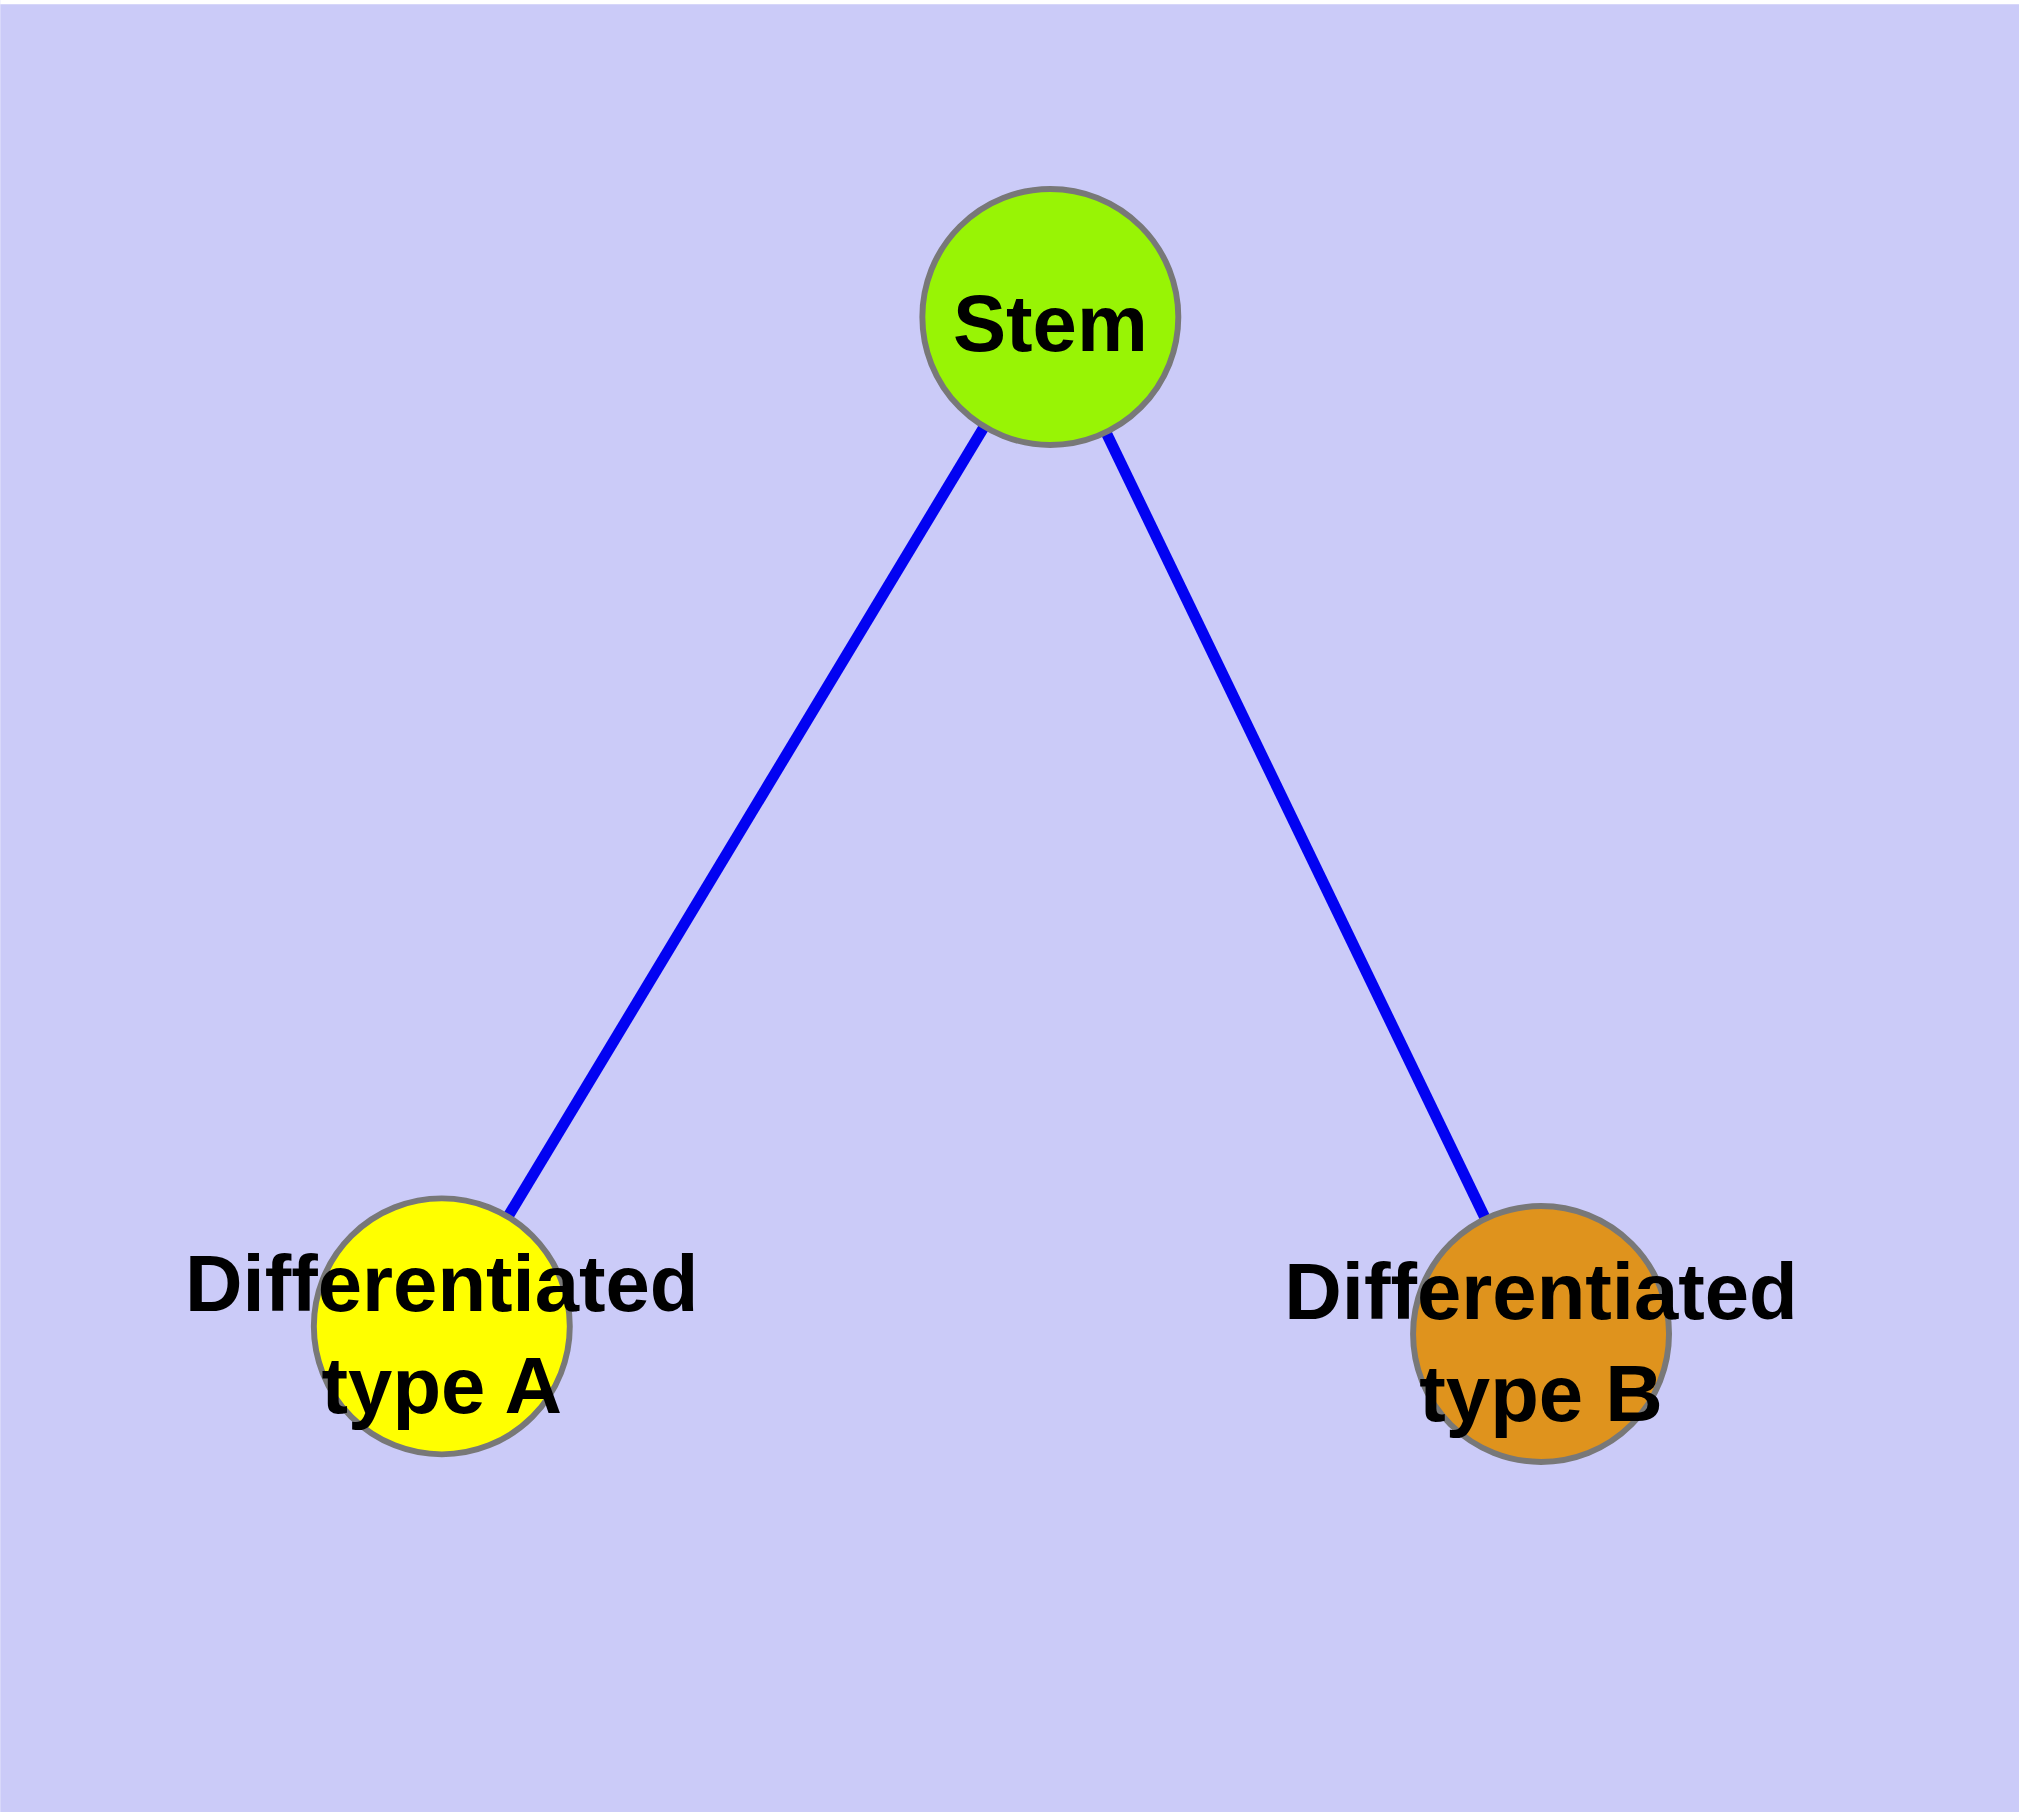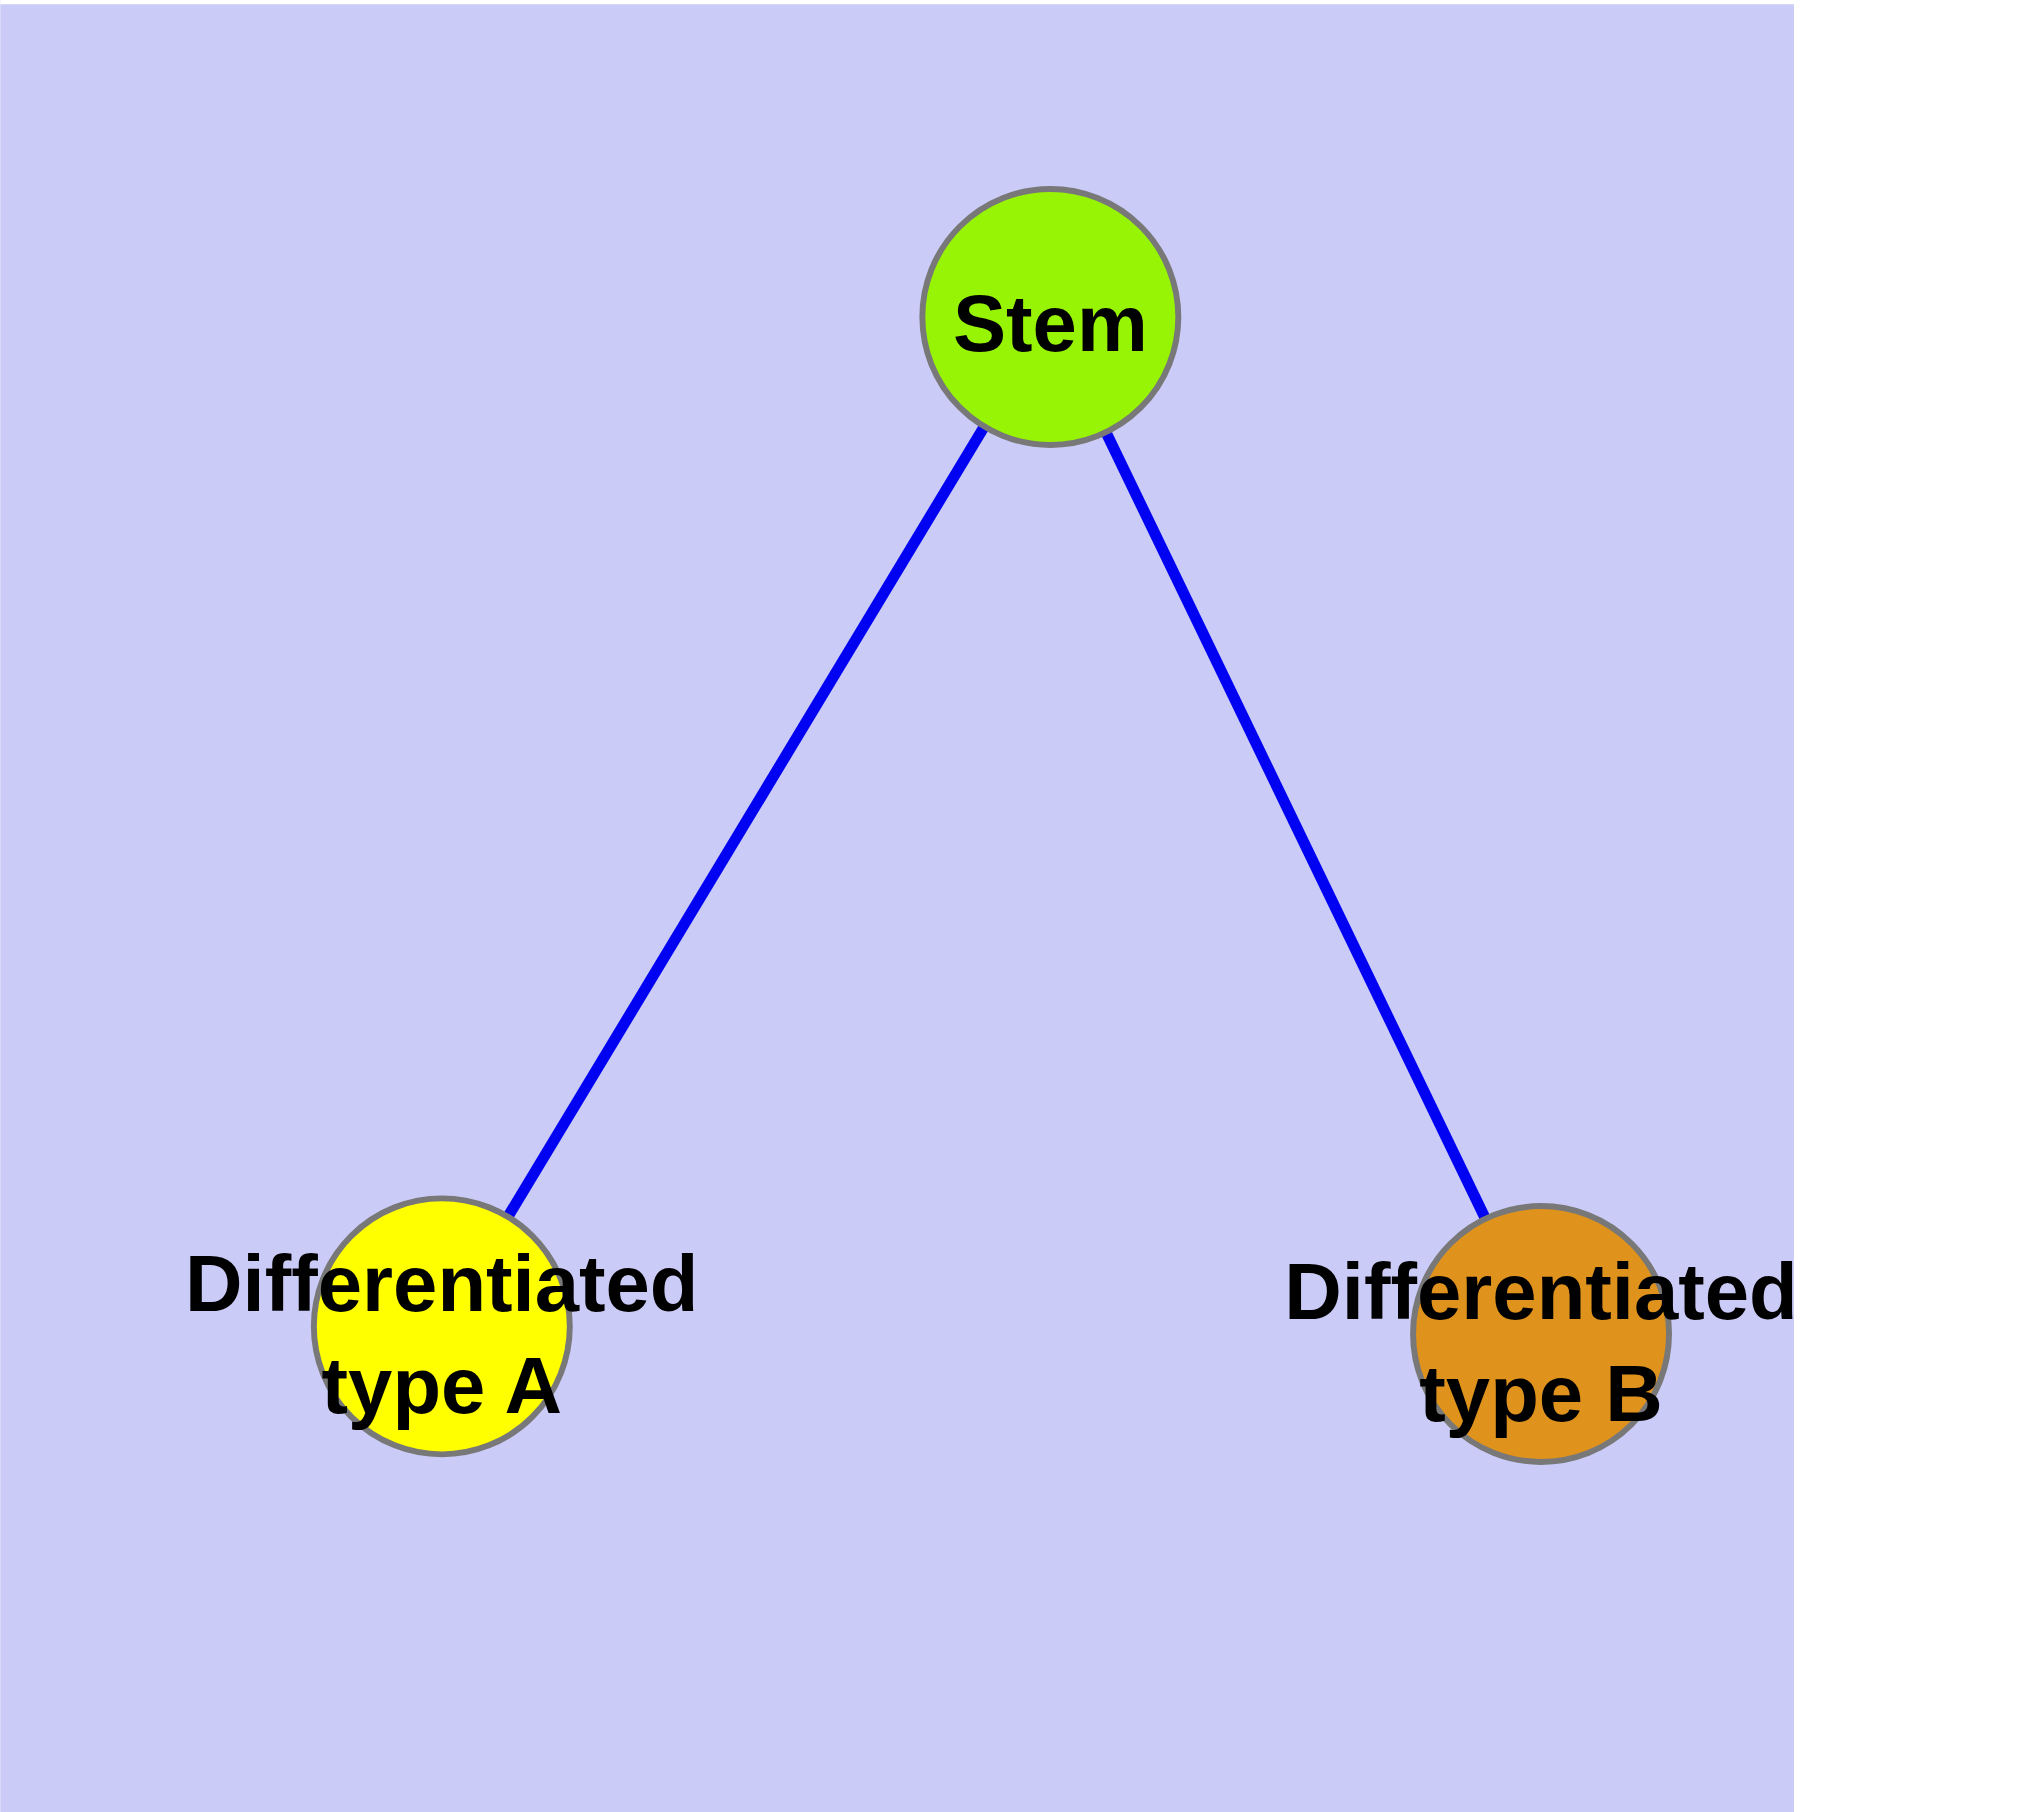--- a/index.html
+++ b/index.html
@@ -1,21 +1,21 @@
 <!DOCTYPE html>
 <html style="font-size:13.6px"><head>
 <meta charset="utf-8">
 <style>
   html, body {
     margin: 0;
     padding: 0;
     background: #ffffff;
   }
   .stage {
-    width: 1794px;
+    width: 2019px;
     height: 1812px;
     position: relative;
     overflow: hidden;
     text-decoration: underline;
   }
   svg {
     display: block;
   }
   .node-label {
     font-family: "Liberation Sans", sans-serif;

